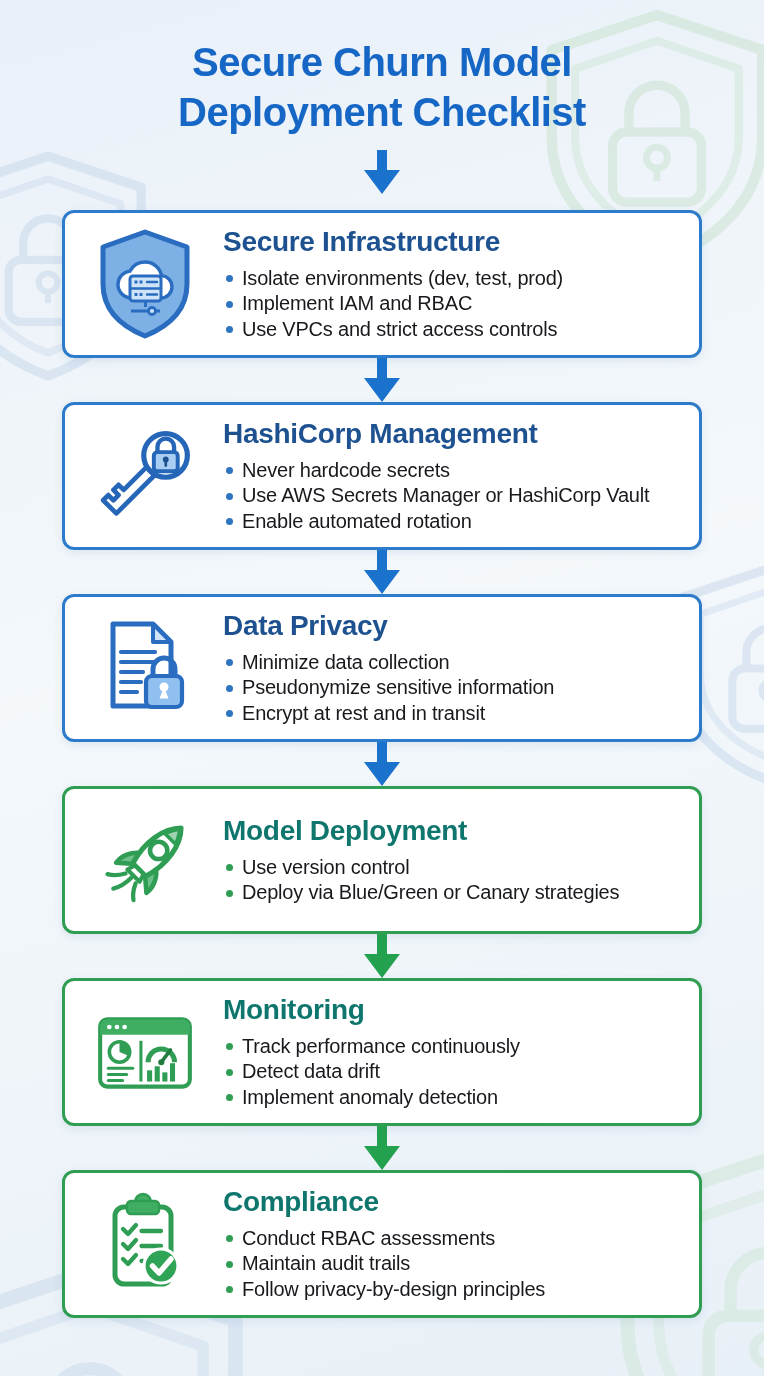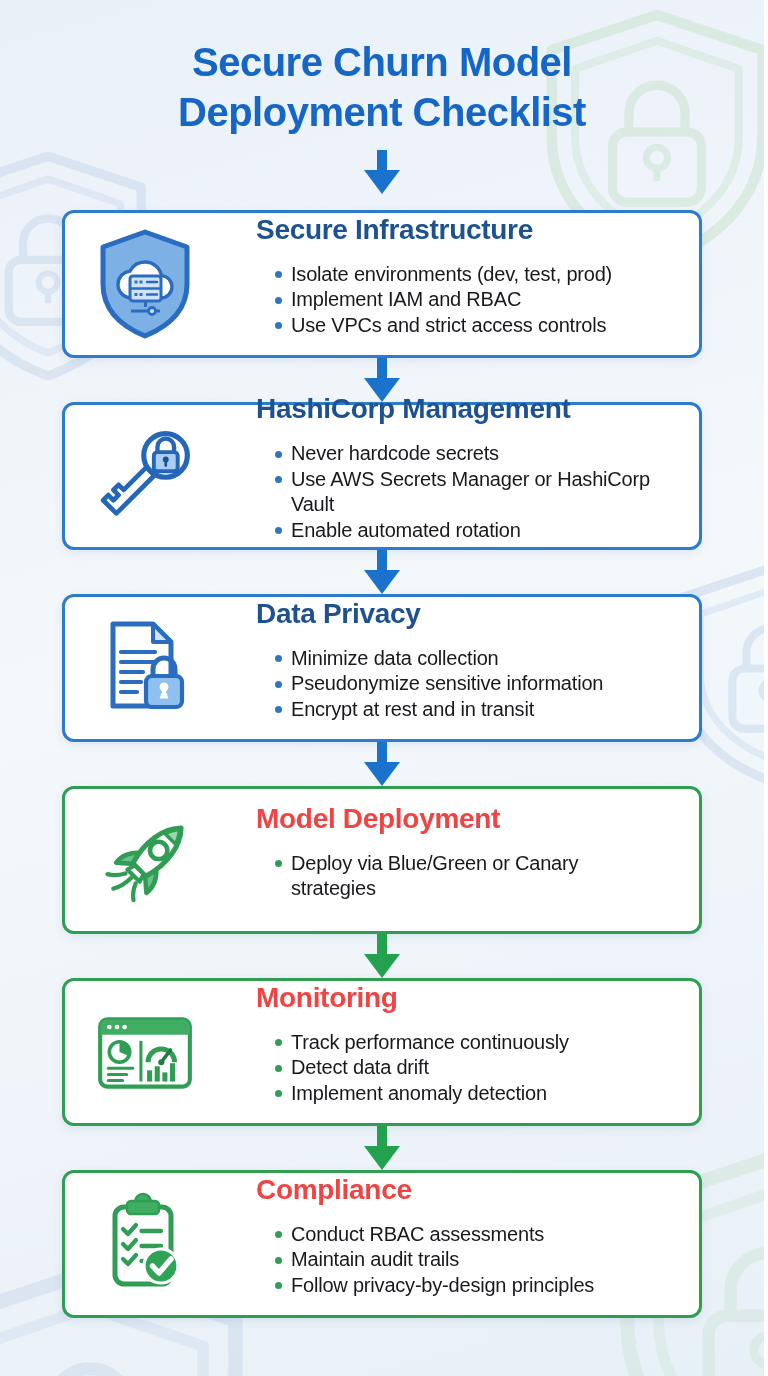--- a/index.html
+++ b/index.html
@@ -15,30 +15,29 @@
     position:relative;z-index:1;margin:0;padding-top:38px;text-align:center;
     font-size:40px;line-height:1.24;font-weight:800;color:#1566c5;letter-spacing:-.5px;
   }
   .arrow{display:block;margin:0 auto;width:44px;height:44px;position:relative;z-index:1;}
   .arrow.first{margin:13px auto 16px;}
   .card{
     position:relative;z-index:1;width:640px;height:148px;margin:0 auto;
     background:#ffffff;border:3px solid;border-radius:12px;box-sizing:border-box;
     display:flex;align-items:center;padding:0 18px 0 22px;
     box-shadow:0 3px 10px rgba(40,90,150,.10);
-    gap:33px;
   }
   .card.blue{border-color:#2d7ccc;}
   .card.green{border-color:#2f9e53;}
   .icon-wrap{flex:0 0 116px;width:116px;display:flex;justify-content:center;align-items:center;margin-right:20px;}
   .content{flex:1;min-width:0;}
   .content h2{margin:0 0 8px;font-size:28px;font-weight:800;letter-spacing:-.3px;}
   .card.blue  h2{color:#1d5190;}
-  .card.green h2{color:#ef4444;}
-  .content ul{list-style:none;margin:16px;padding:0;}
+  .card.green h2{color:#0f766e;}
+  .content ul{list-style:none;margin:0;padding:0;}
   .content li{position:relative;padding-left:19px;font-size:20px;line-height:25.5px;color:#17191d;letter-spacing:-.2px;}
   .content li::before{content:"";position:absolute;left:3px;top:9.5px;width:7px;height:7px;border-radius:50%;}
   .card.blue  li::before{background:#2e74c0;}
   .card.green li::before{background:#2f9e54;}
 </style>
 </head>
 <body>
 
 <div class="canvas">
 
@@ -181,20 +180,21 @@
           <path d="M44.5 21 C47 15 49.5 10.5 52 8 C54.5 10.5 57 15 59.5 21 Z" fill="#9ed4b0" stroke-width="3.5"></path>
           <circle cx="52" cy="37" r="8.5" fill="#ffffff" stroke-width="4.5"></circle>
           <path d="M46 64 H58 L60.5 72 H43.5 Z" fill="#ffffff" stroke-width="4"></path>
           <path d="M45 76 Q40 85 33 89 M52 75 Q52 87 47 95 M59 76 Q63 85 69 89" fill="none" stroke-width="4.2"></path>
         </g>
       </svg>
     </div>
     <div class="content">
       <h2>Model Deployment</h2>
       <ul>
+        <li>Use version control</li>
         <li>Deploy via Blue/Green or Canary strategies</li>
       </ul>
     </div>
   </div>
 
   <svg class="arrow" viewBox="0 0 44 44">
       <path d="M17 0 h10 v20 h13 L22 44 L4 20 h13 Z" fill="#23a14f"></path>
     </svg>
 
   <div class="card green">

